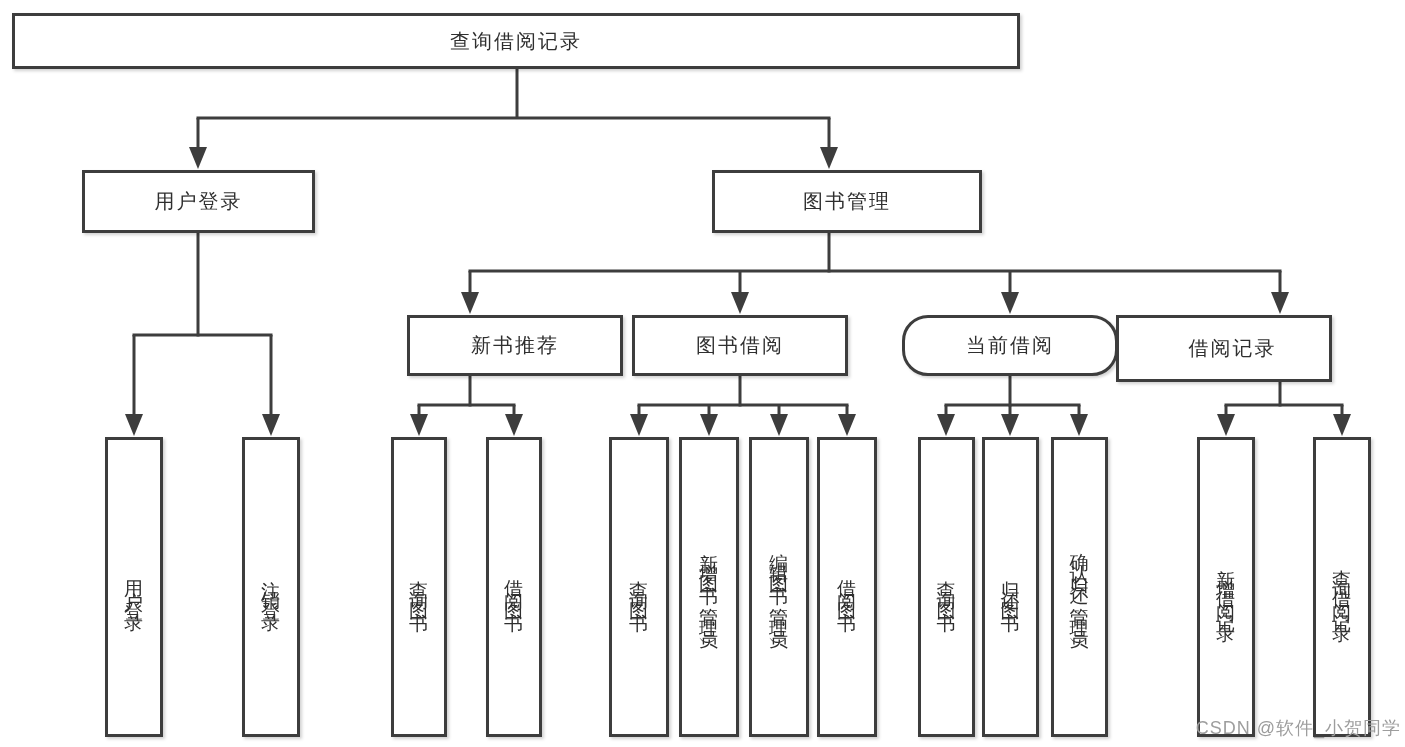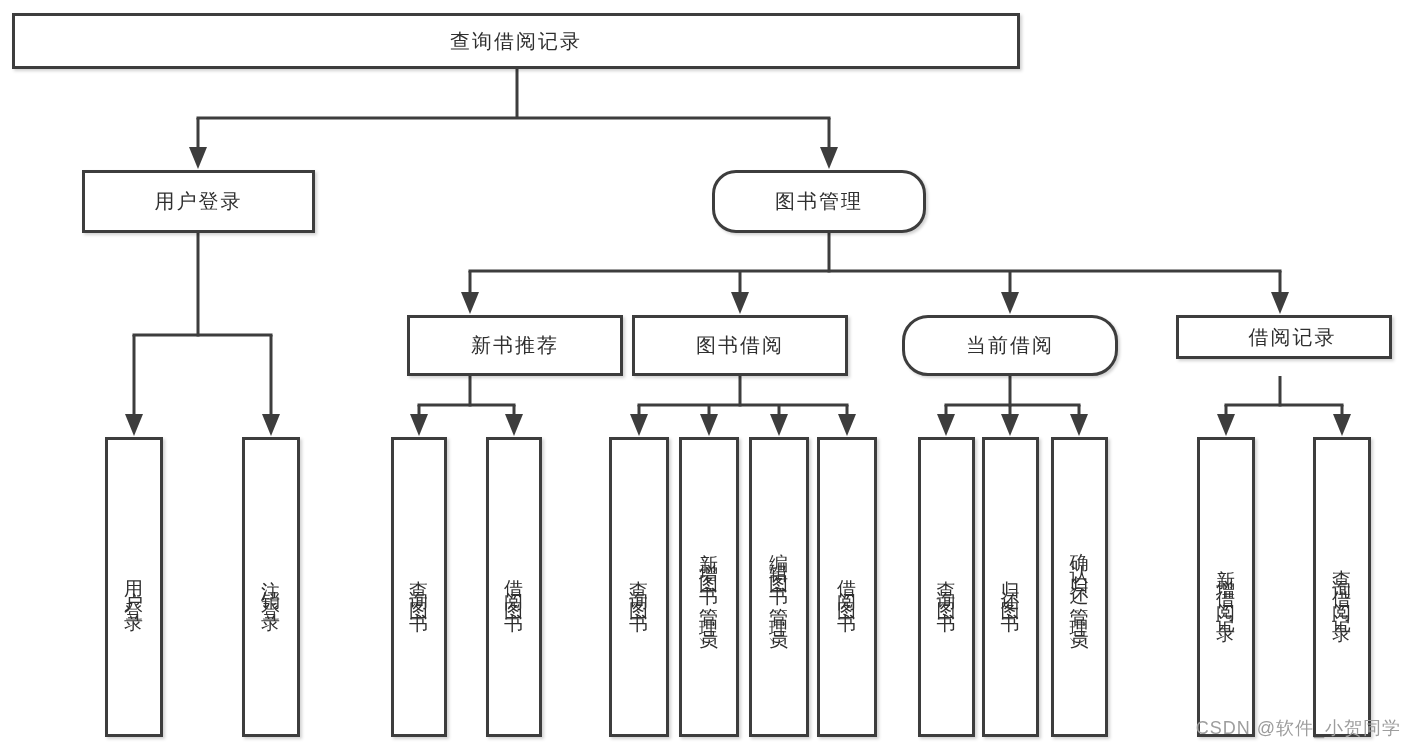--- a/index.html
+++ b/index.html
@@ -123,34 +123,34 @@
     </g>
   </svg>
 
   <div class="box" style="left:12px; top:13px; width:1008px; height:56px;">
     <span class="hlabel">查询借阅记录</span>
   </div>
 
   <div class="box" style="left:82px; top:170px; width:233px; height:63px;">
     <span class="hlabel">用户登录</span>
   </div>
-  <div class="box" style="left:712px; top:170px; width:214px; height:63px;border-radius:24px;">
+  <div class="box" style="left:712px; top:170px; width:270px; height:63px;">
     <span class="hlabel">图书管理</span>
   </div>
 
   <div class="box" style="left:362px; top:315px; width:216px; height:61px;margin-left:45px;">
     <span class="hlabel">新书推荐</span>
   </div>
   <div class="box" style="left:632px; top:315px; width:216px; height:61px;justify-content:center;">
     <span class="hlabel">图书借阅</span>
   </div>
   <div class="box" style="left:902px; top:315px; width:216px; height:61px;border-radius:26px;">
     <span class="hlabel">当前借阅</span>
   </div>
-  <div class="box" style="left:1176px; top:315px; width:216px; height:44px;padding-left:17px;">
+  <div class="box" style="left:1116px; top:315px; width:216px; height:67px;padding-left:17px;">
     <span class="hlabel">借阅记录</span>
   </div>
 
   <div class="box leaf" style="left:105px; top:437px; width:58px; height:300px;">
     <span class="vlabel">用户登录</span>
   </div>
   <div class="box leaf" style="left:242px; top:437px; width:58px; height:300px;">
     <span class="vlabel">注销登录</span>
   </div>
 

